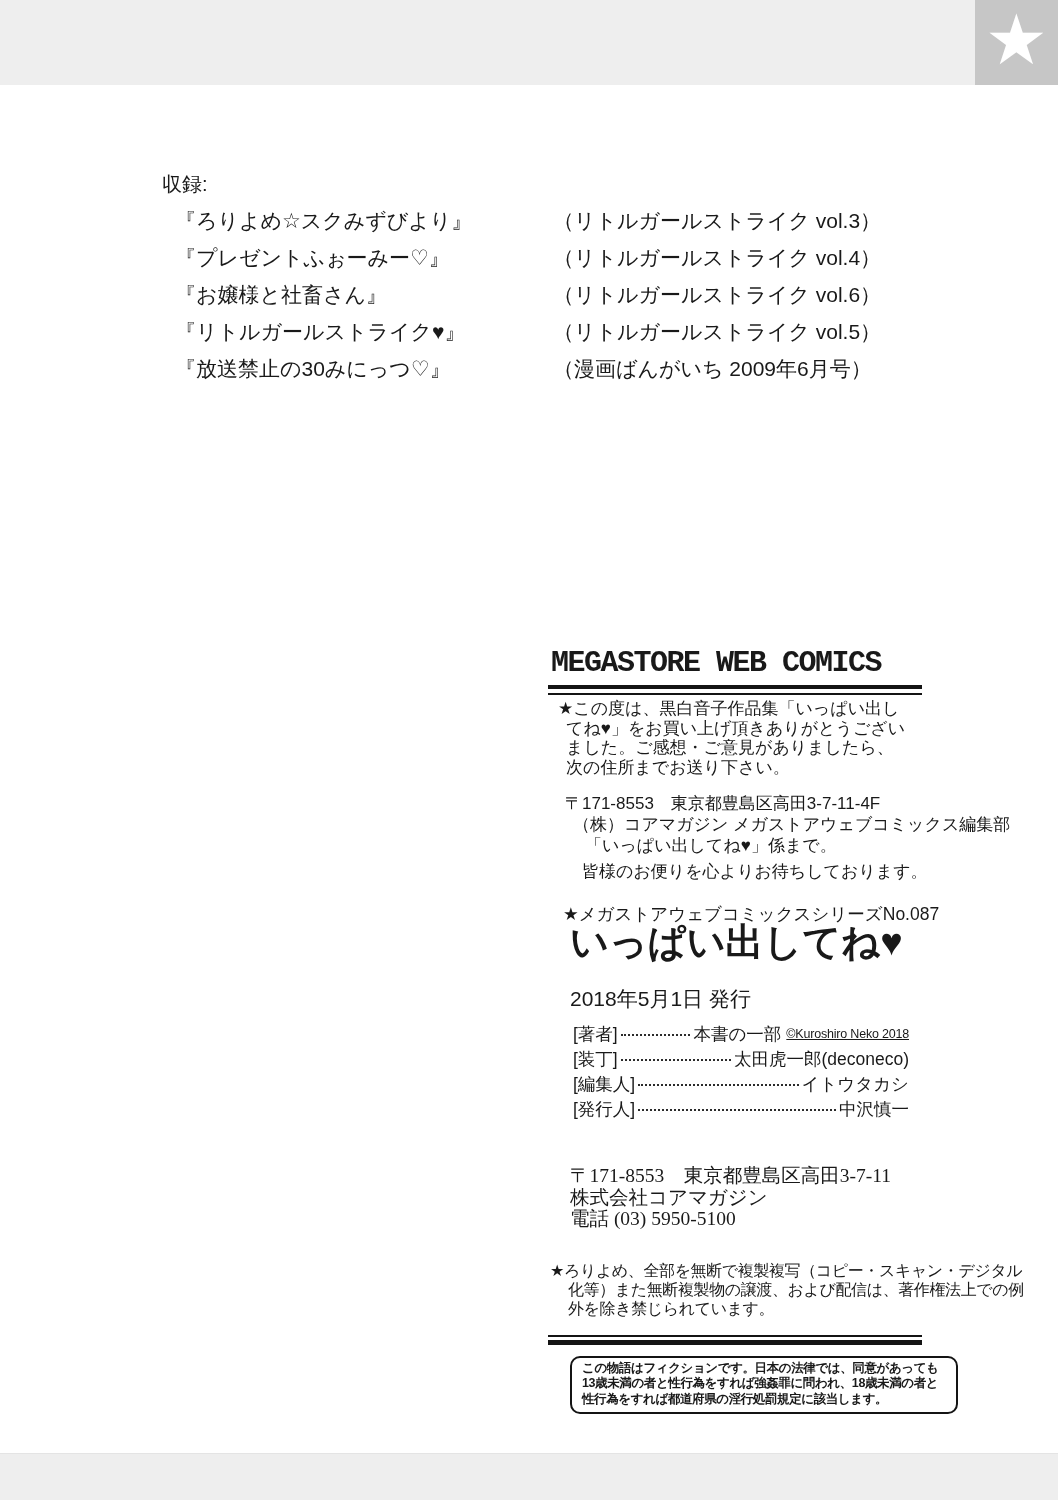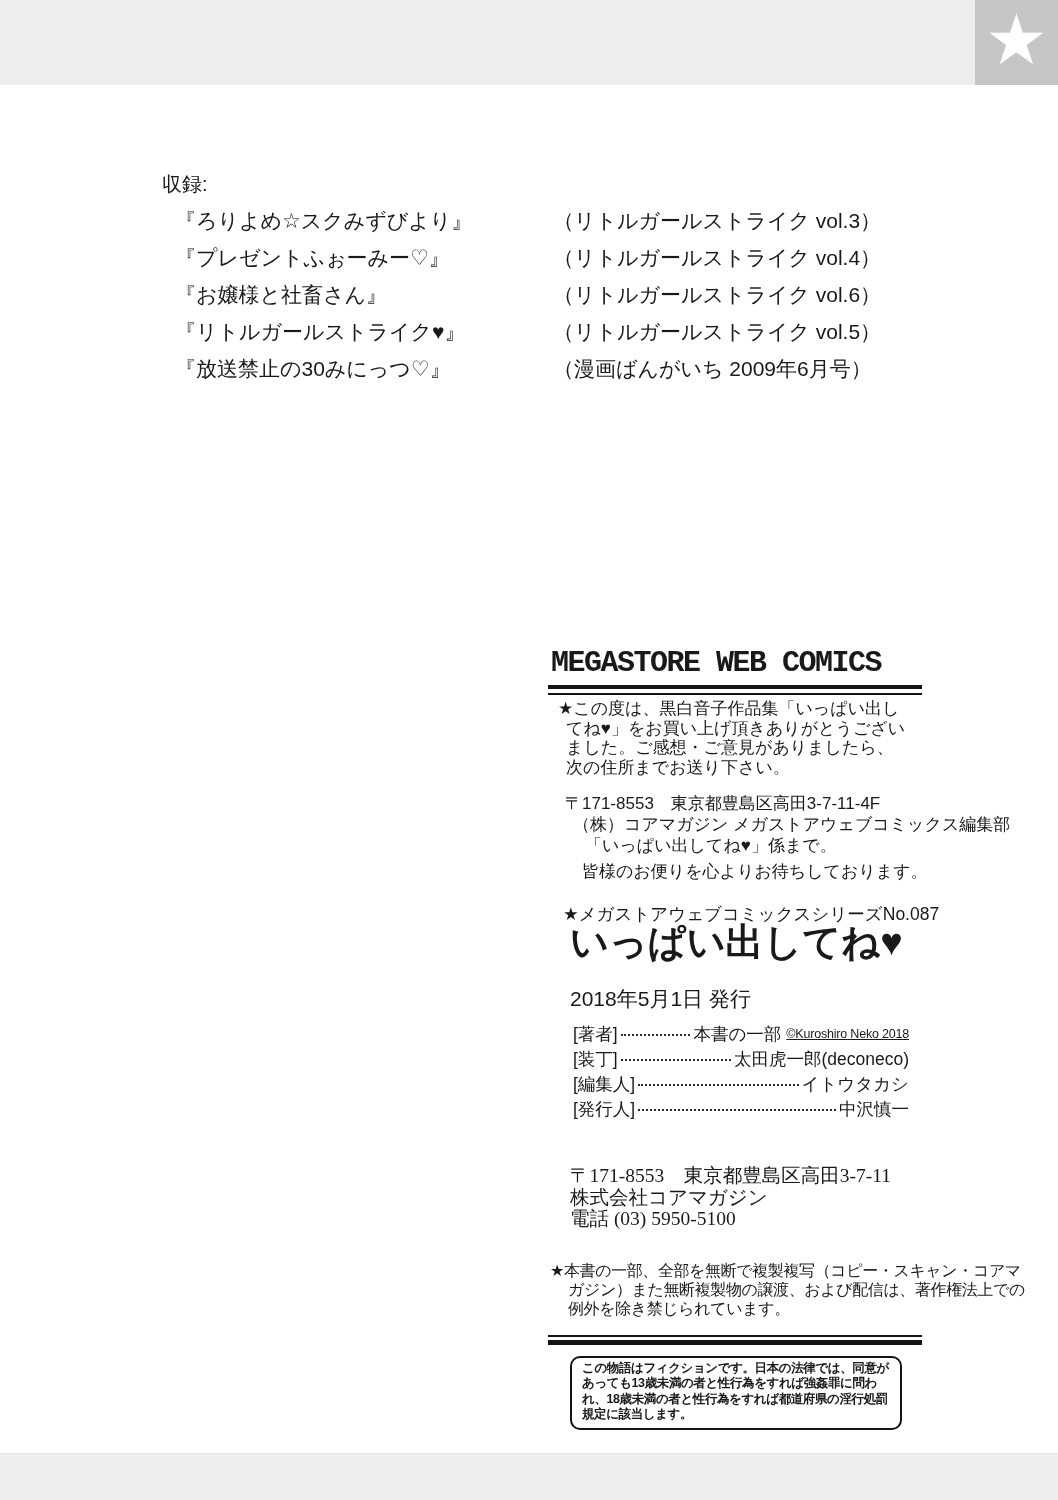--- a/index.html
+++ b/index.html
@@ -80,21 +80,21 @@
   .publisher {
     margin-top: 44px; padding-left: 25px;
     font-family: "Liberation Serif", "DejaVu Serif", serif;
     font-size: 19.5px; line-height: 21.5px; white-space: nowrap;
   }
   .copyright {
     margin: 31px 0 0 0; font-size: 16px; line-height: 19px;
     width: 462px; padding-left: 23px; text-indent: -18px; letter-spacing: -0.4px;
   }
   .disclaimer-box {
-    margin: 11px 0 0 25px; width: 332px; box-sizing: border-box;
+    margin: 11px 0 0 25px; width: 388px; box-sizing: border-box;
     border: 2.5px solid #141414; border-radius: 10px;
     padding: 3px 10px 5px 10px;
   }
   .disclaimer-text {
     margin: 0; font-size: 12.5px; line-height: 15.5px;
     font-weight: bold; letter-spacing: -0.4px;
   }
 </style>
 </head>
 <body>
@@ -176,21 +176,21 @@
 
       </div>
     </div>
 
     <div class="publisher">
       <div>〒171-8553　東京都豊島区高田3-7-11</div>
       <div>株式会社コアマガジン</div>
       <div>電話 (03) 5950-5100</div>
     </div>
 
-    <p class="copyright">★本書の一部、全部を無断で複製複写（コピー・スキャン・コアマガジン）また無断複製物の譲渡、および配信は、著作権法上での例外を除き禁じられています。</p>
+    <p class="copyright">★ろりよめ、全部を無断で複製複写（コピー・スキャン・デジタル化等）また無断複製物の譲渡、および配信は、著作権法上での例外を除き禁じられています。</p>
 
     <div class="rule rule-thin-thick"></div>
 
     <div class="disclaimer-box">
       <p class="disclaimer-text">この物語はフィクションです。日本の法律では、同意があっても13歳未満の者と性行為をすれば強姦罪に問われ、18歳未満の者と性行為をすれば都道府県の淫行処罰規定に該当します。</p>
     </div>
   </section>
 
   <div class="bottom-band"></div>
 

